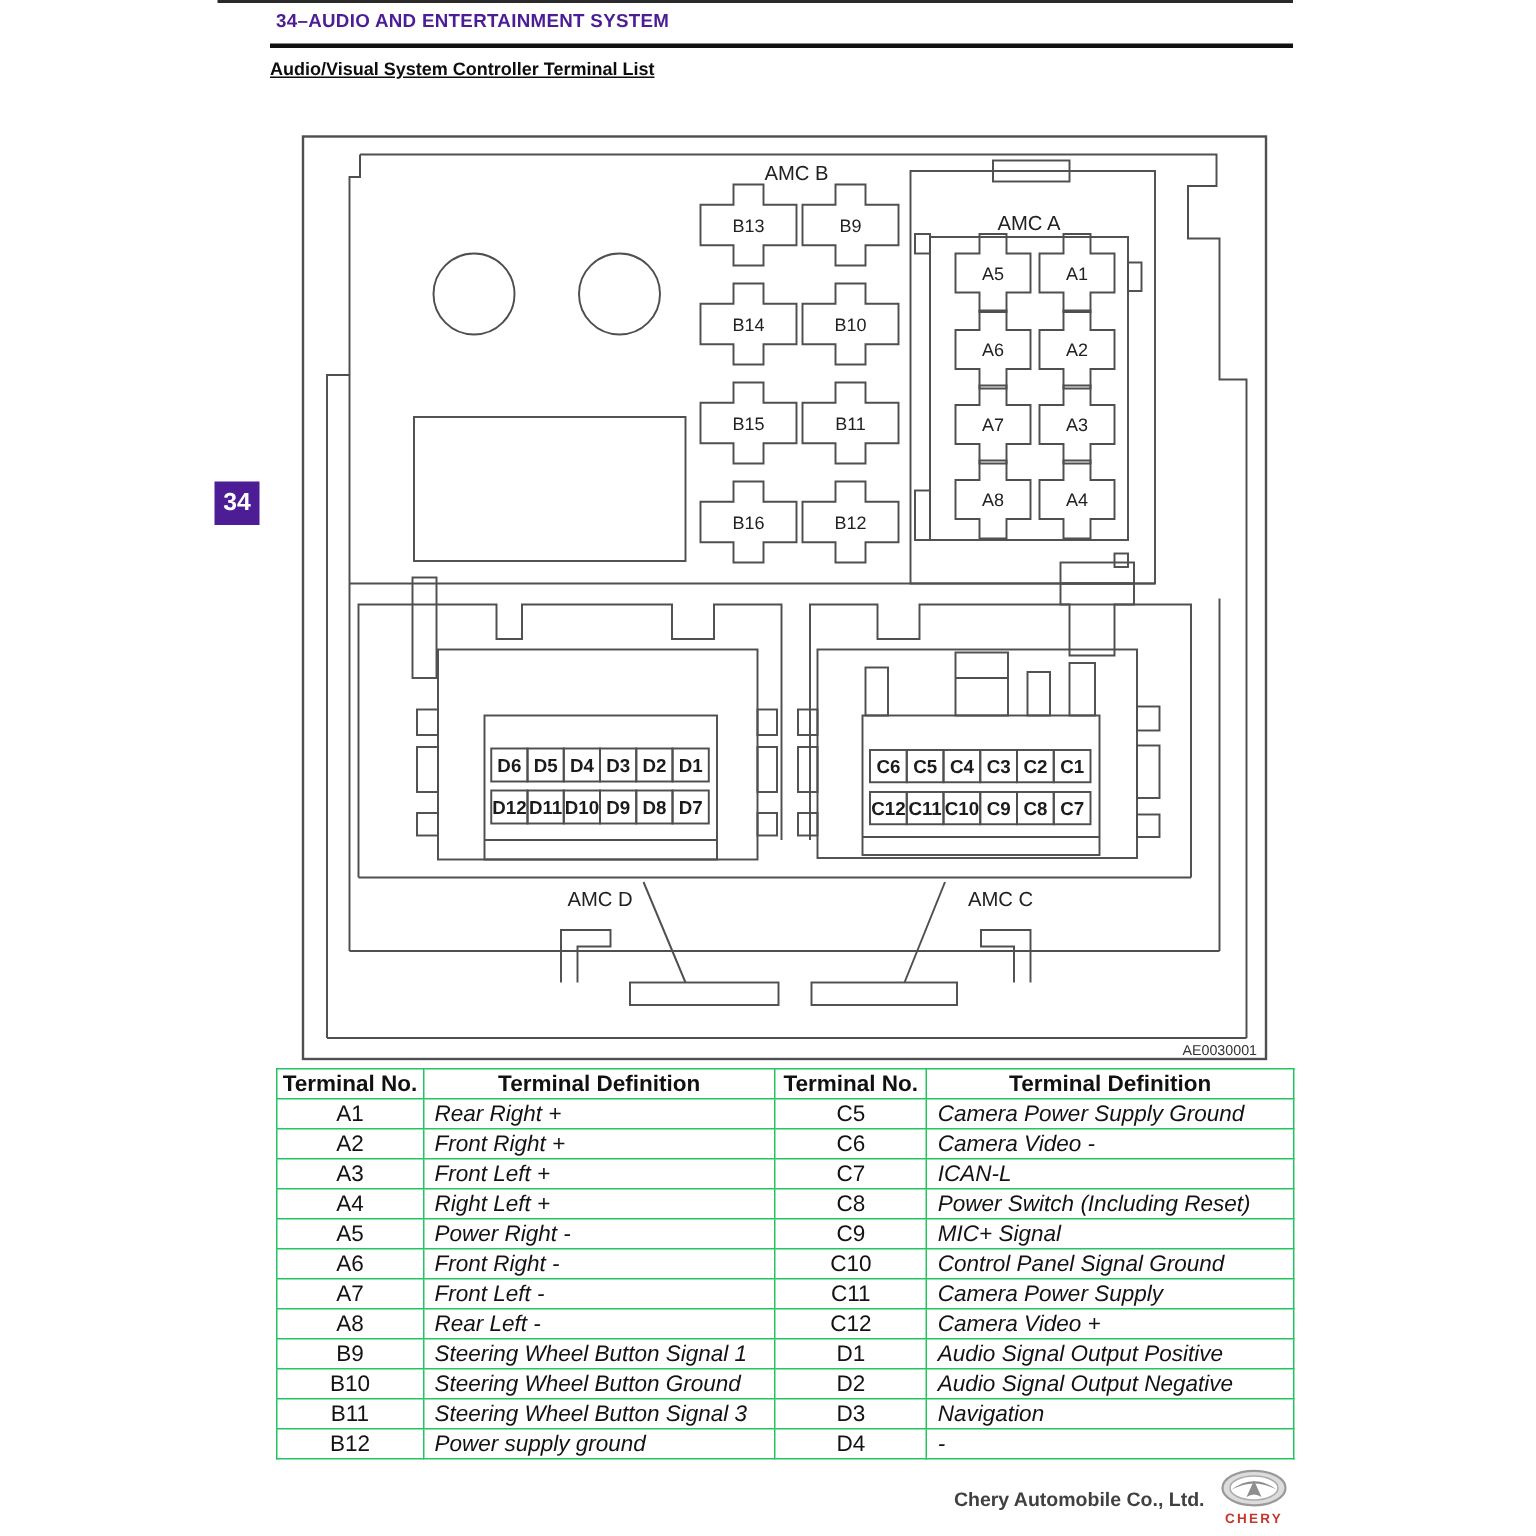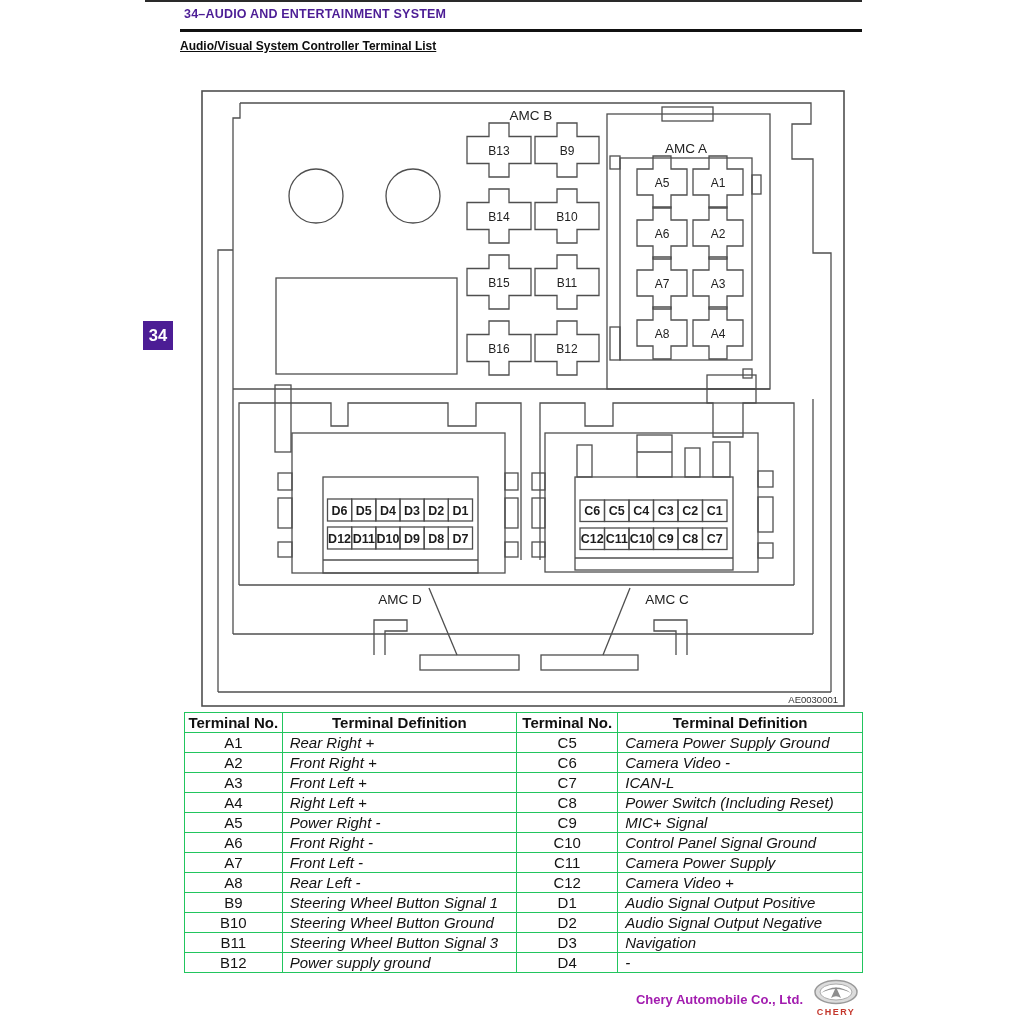--- a/index.html
+++ b/index.html
@@ -18,21 +18,21 @@
   .ttable th,.ttable td{border:1px solid #22c55e;font-size:15px;overflow:hidden;white-space:nowrap;margin-left:32px;}
   .ttable th{height:17px;font-weight:bold;text-align:center;padding:1px 2px;}
   .ttable td{height:16.7px;padding:1px 2px;font-weight:400;color:#131313;}
   .ttable td.tc{text-align:center;}
   .ttable td.tl{text-align:left;padding-left:7px;font-style:italic;}
   col.c-no1{width:14.4%}col.c-def1{width:34.6%}col.c-no2{width:14.9%}col.c-def2{width:36.1%}
   
   .pageno{position:absolute;left:180px;top:1040px;font-size:15px;font-weight:bold;color:#404040;}
   .company{position:absolute;left:560px;top:978px;width:300px;height:42px;display:flex;
            align-items:center;justify-content:flex-end;gap:9px;}
-  .company .cname{font-size:13px;font-weight:bold;color:#a21caf;}
+  .company .cname{font-size:13px;font-weight:bold;color:#404040;}
 </style>
 </head>
 <body>
 
 <div class="page">
 
   <div class="topline"></div>
   <div class="hdr">34–AUDIO AND ENTERTAINMENT SYSTEM</div>
   <div class="rule"></div>
   <div class="title">Audio/Visual System Controller Terminal List</div>

